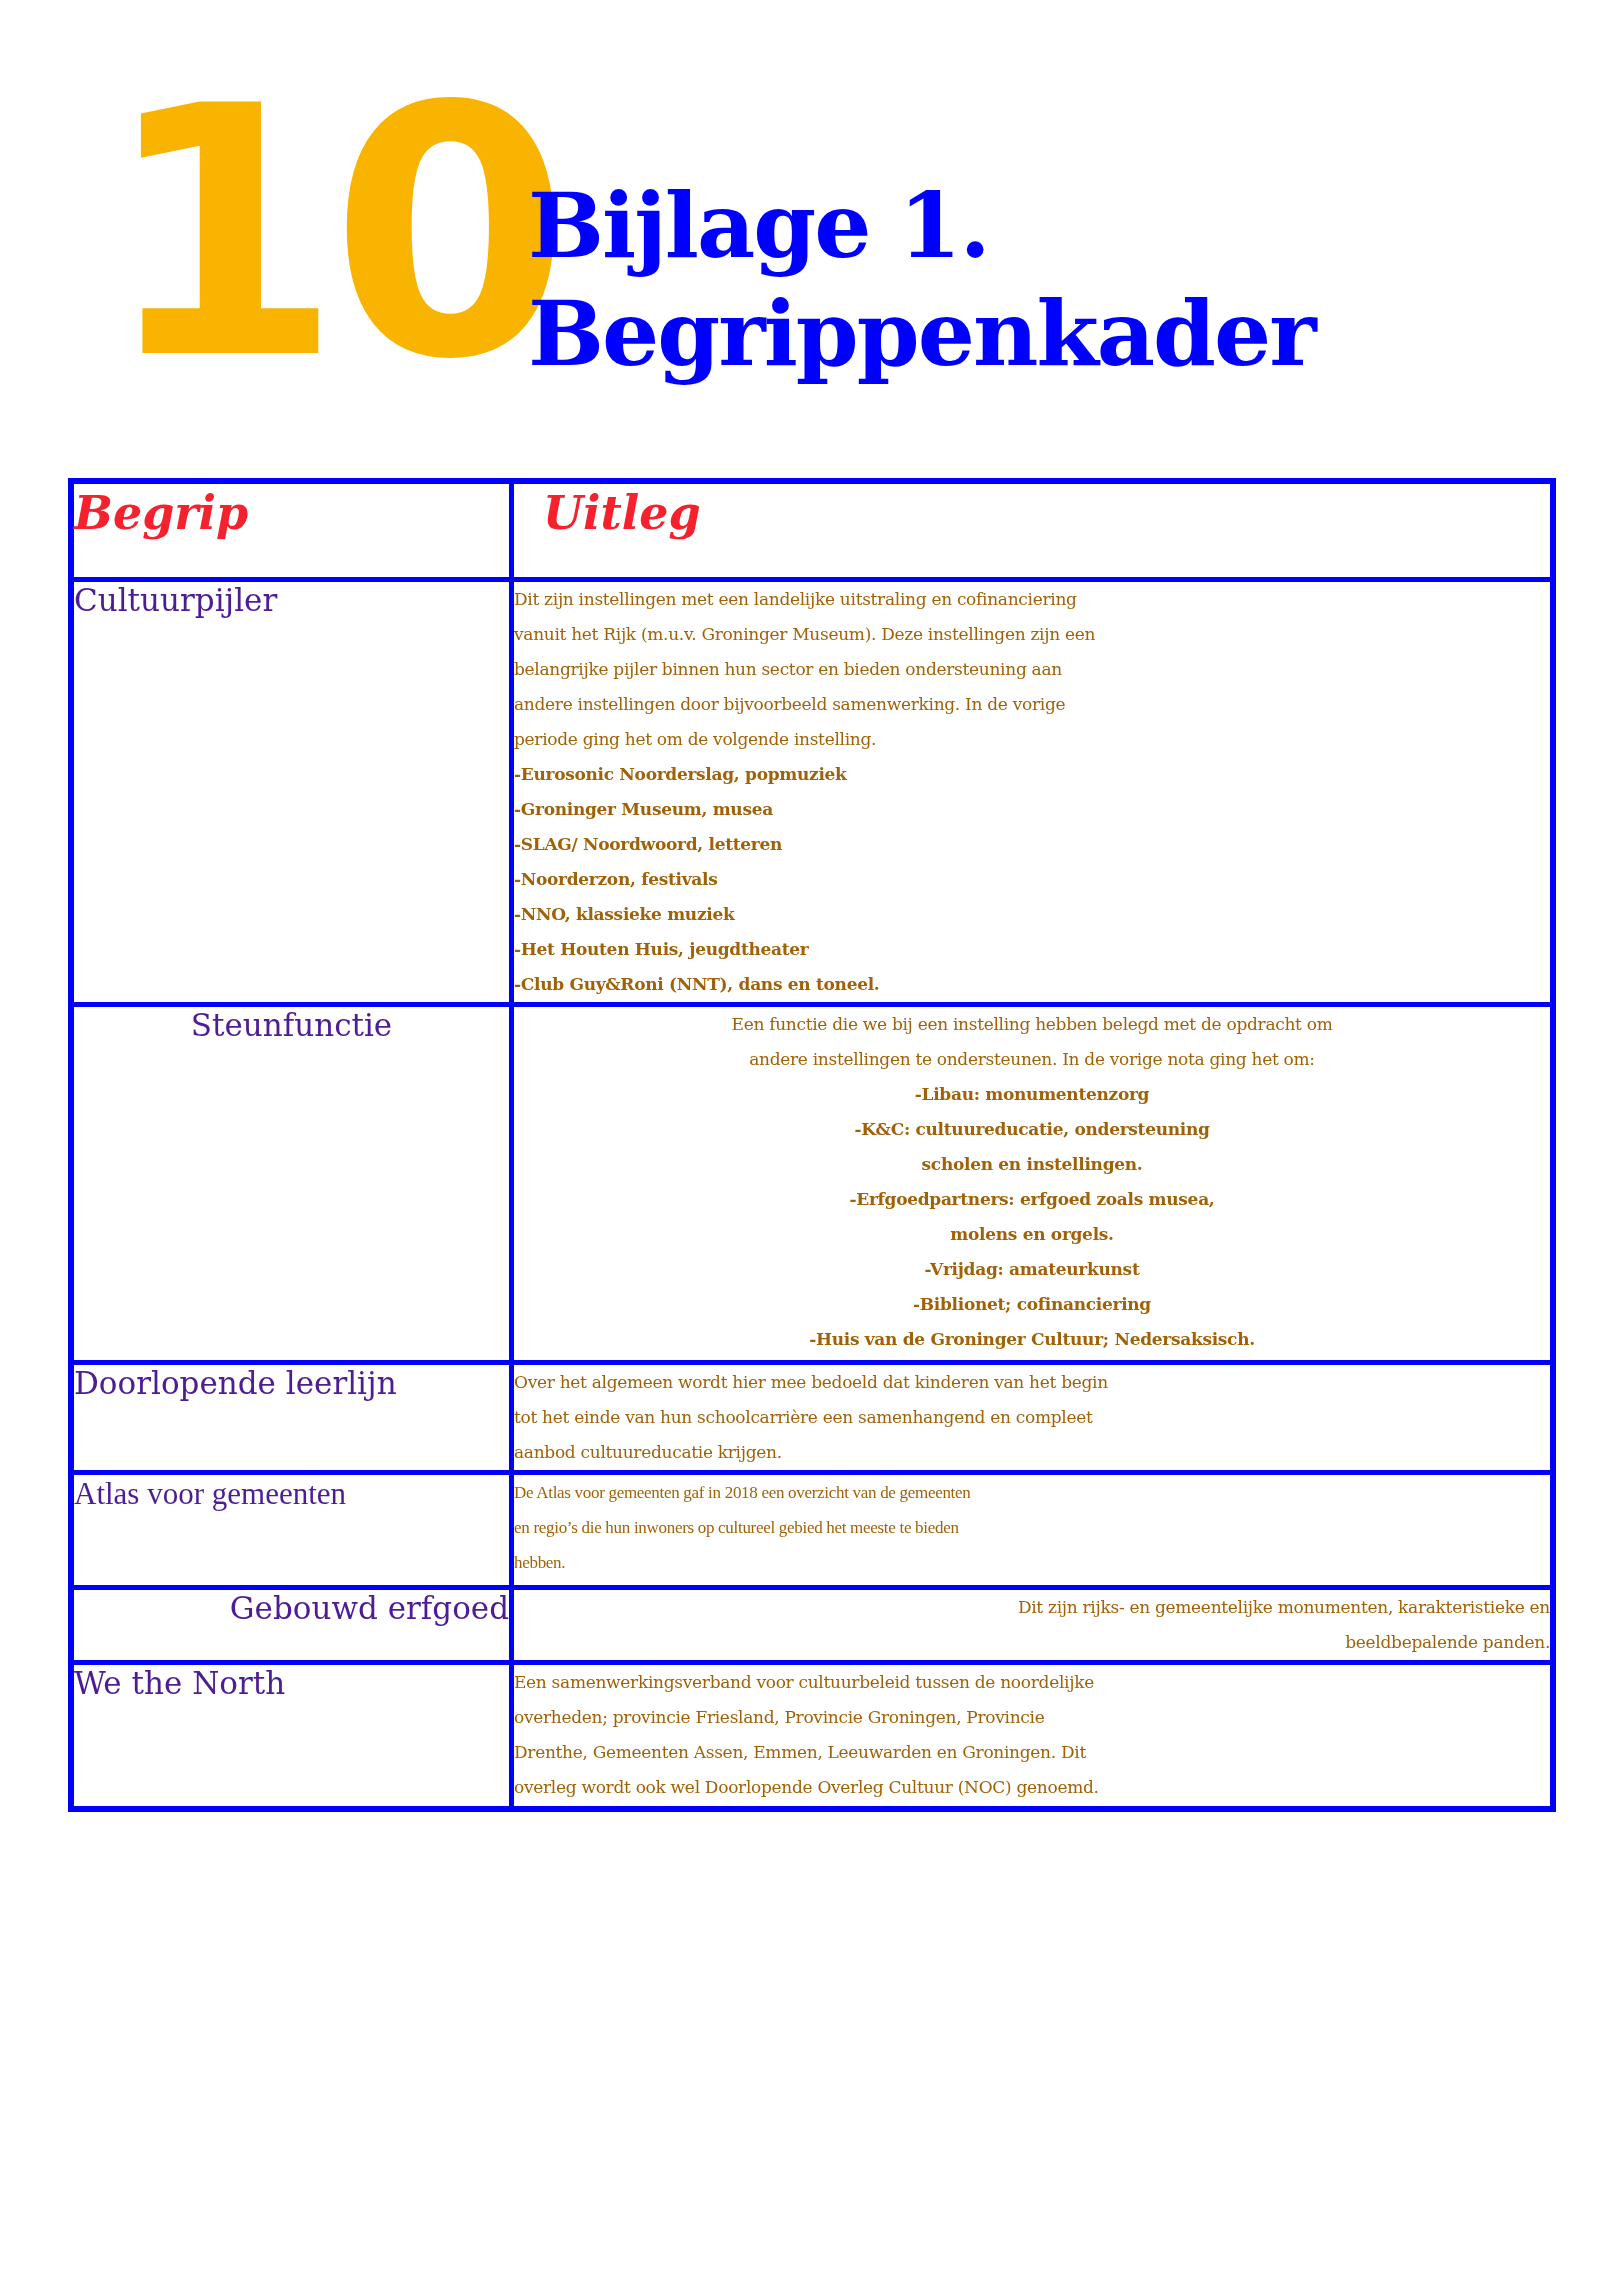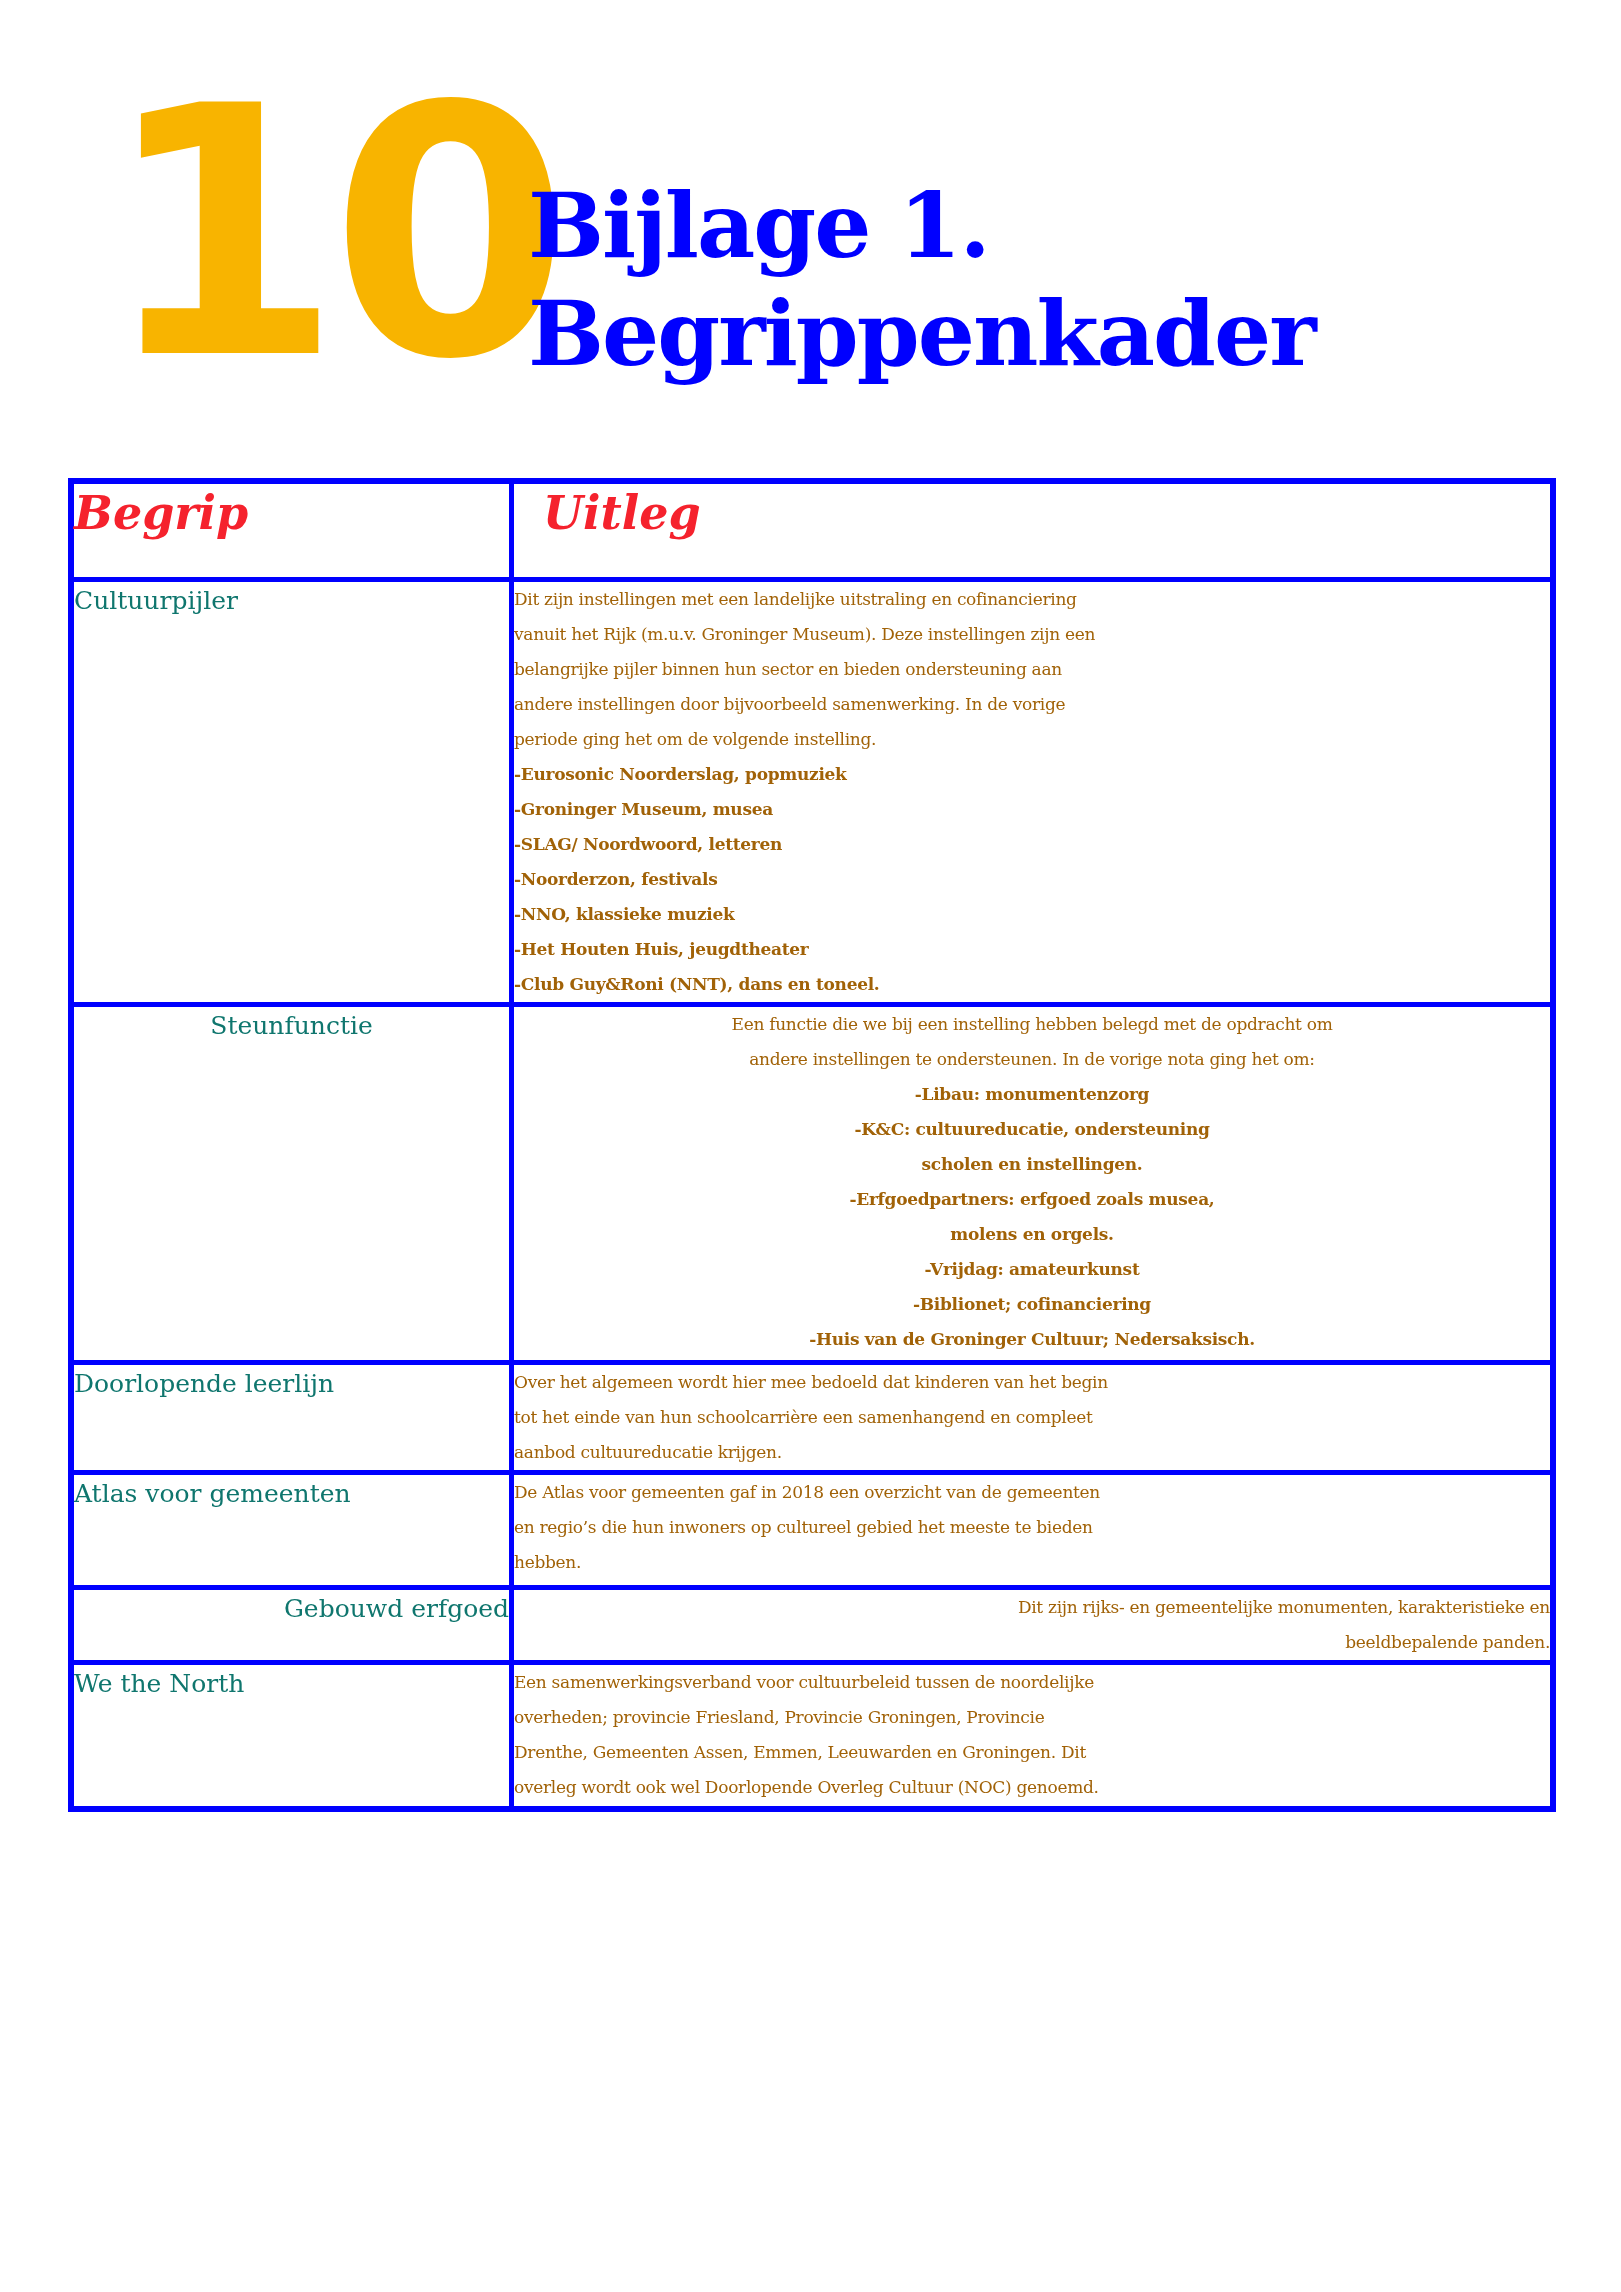--- a/index.html
+++ b/index.html
@@ -29,34 +29,34 @@
     padding: 0;
   }
   th.hcell {
     height: 93px; padding: 17.6px 0 0 25.5px;
     font-family: "DejaVu Serif", serif; font-style: italic; font-weight: bold;
     color: #F5222D; font-size: 46px; line-height: 59px;
   }
   th.hcell.h2 { padding-left: 29px; }
   td.term {
     width: 435px; padding: 21.6px 0 0 25.5px;
-    font-family: "DejaVu Serif", serif; color: #0f766e;
-    font-size: 25px; line-height: 37px;
+    font-family: "DejaVu Serif", serif; color: #4c1d95;
+    font-size: 31px; line-height: 37px;
   }
   td.expl {
     padding: 17.6px 19.6px 15.7px 25.5px;
     font-family: "DejaVu Serif", serif; color: #a16207;
     font-size: 17px; line-height: 35px; letter-spacing: -0.3px;
   }
   .line { display: block; white-space: nowrap; }
   .bold { font-weight: bold; }
   tr.r1 td { height: 420px; }
   tr.r2 td { height: 353px; text-align: center; }
   tr.r3 td { height: 104px; }
-  tr.r4 td { height: 110px; }
+  tr.r4 td { height: 110px; font-family: Liberation Serif, serif; }
   tr.r5 td { height: 69px; text-align: right; }
   tr.r6 td { height: 141px; }
 </style>
 </head>
 <body>
 
 <div class="chapter-number">10</div>
 
 <h1 class="title">
   <span>Bijlage 1.</span>

